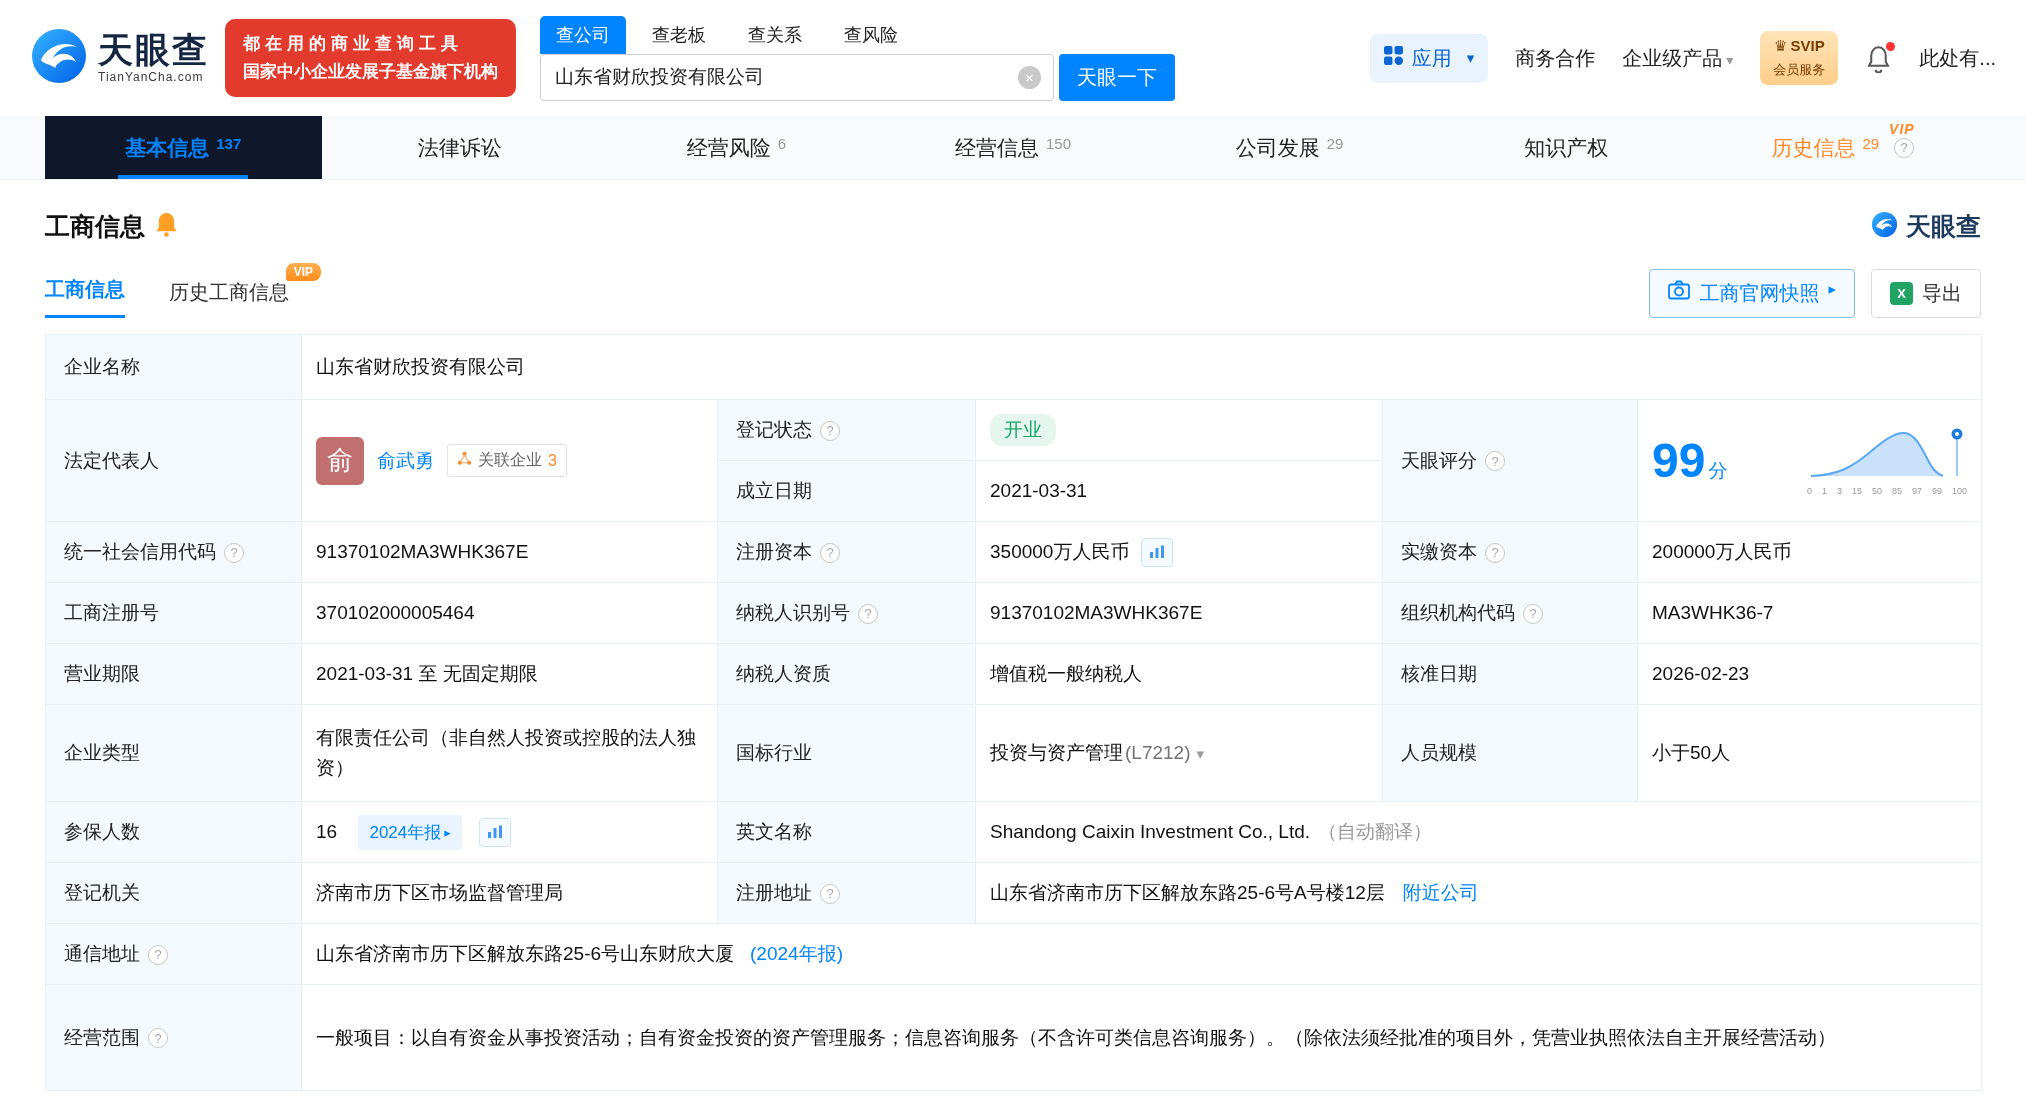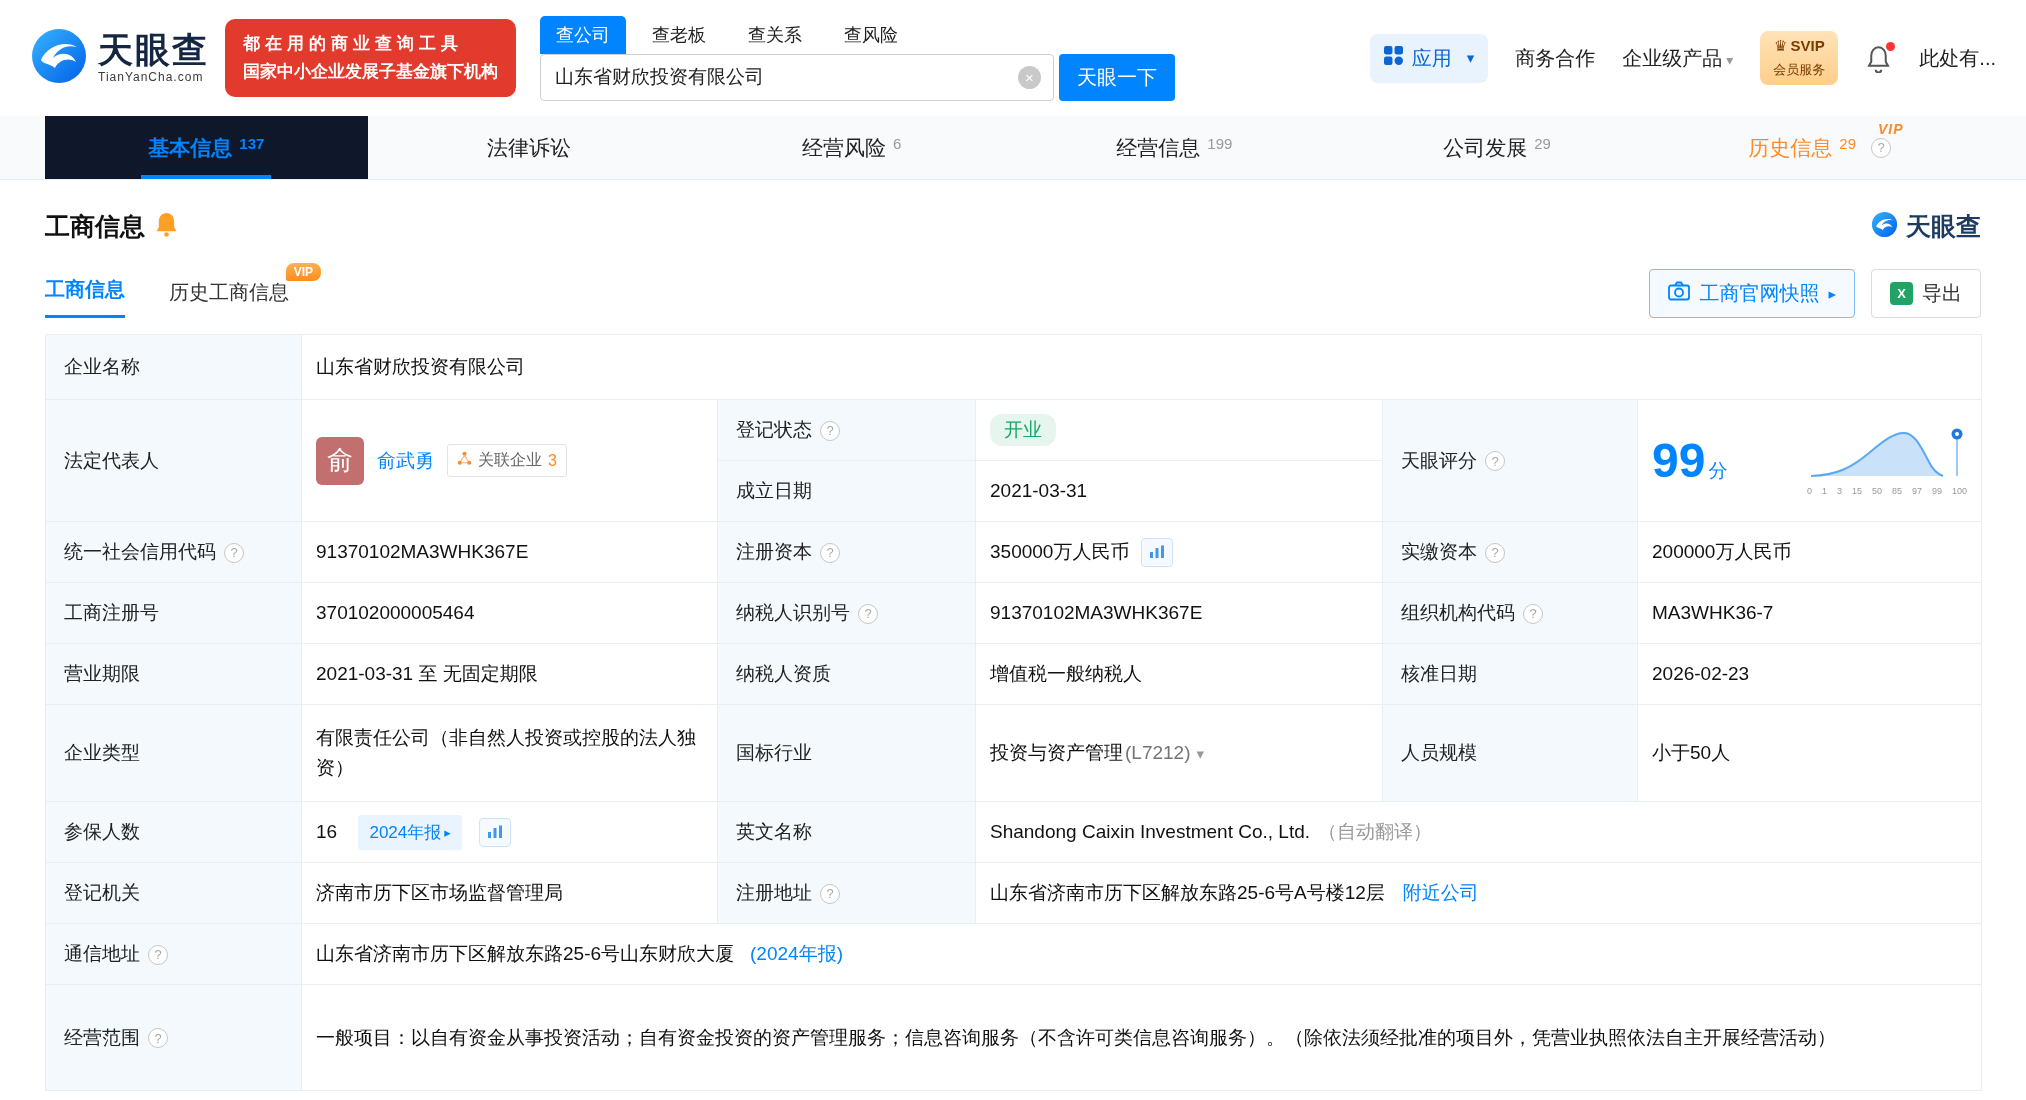--- a/index.html
+++ b/index.html
@@ -53,21 +53,21 @@
   .section-title{font-size:25px;font-weight:700;color:#111;margin-right:10px}
   .watermark{margin-left:auto;display:flex;align-items:center;gap:8px}
   .watermark .wm-text{font-size:25px;font-weight:700;color:#1d3a5f}
 
   
   .subtab-row{display:flex;align-items:flex-end;padding:26px 45px 0;margin-bottom:16px}
   .subtab{font-size:20px;color:#333;margin-right:44px;position:relative;padding-bottom:12px;cursor:pointer}
   .subtab.active{color:#0084ff;font-weight:700;border-bottom:3px solid #0084ff}
   .vip-tag{position:absolute;top:-16px;right:-32px;background:linear-gradient(180deg,#ffb054,#ff8c1a);color:#fff;font-size:12px;font-weight:700;padding:2px 8px;border-radius:8px 8px 8px 2px}
   .actions{margin-left:auto;display:flex;gap:16px;align-items:center}
-  .btn-snapshot{display:flex;align-items:center;gap:9px;border:1px solid #7fbdfb;background:#f4faff;color:#0084ff;border-radius:4px;padding:10px 18px;font-size:20px;cursor:pointer}
+  .btn-snapshot{display:flex;align-items:flex-start;gap:9px;border:1px solid #7fbdfb;background:#f4faff;color:#0084ff;border-radius:4px;padding:10px 18px;font-size:20px;cursor:pointer}
   .btn-snapshot .arrow{font-size:15px}
   .btn-export{display:flex;align-items:center;gap:9px;border:1px solid #dcdcdc;background:#fff;color:#333;border-radius:4px;padding:10px 18px;font-size:20px;cursor:pointer}
   .excel-ic{width:23px;height:23px;background:#21a366;border-radius:4px;color:#fff;font-size:13px;font-weight:700;display:flex;align-items:center;justify-content:center}
 
   
   .info-table{width:1936px;margin:0 45px;border-collapse:collapse;table-layout:fixed;font-size:19px}
   .info-table td{border:1px solid #e9eef2;padding:0 14px;vertical-align:middle;color:#111}
   .info-table td.lbl{background:#f3f9fd;padding:0 18px;color:#222}
   tr.h65{height:65px} tr.h61{height:61px} tr.h97{height:97px} tr.h106{height:106px}
   .link{color:#0084ff;cursor:pointer}
@@ -176,25 +176,28 @@
   </div>
   <div class="mtab">
     <span>法律诉讼</span>
   </div>
   <div class="mtab">
     <span>经营风险</span>
     <span class="cnt">6</span>
   </div>
   <div class="mtab">
     <span>经营信息</span>
-    <span class="cnt">199</span>
+    <span class="cnt">150</span>
   </div>
   <div class="mtab">
     <span>公司发展</span>
     <span class="cnt">29</span>
+  </div>
+  <div class="mtab">
+    <span>知识产权</span>
   </div>
   <div class="mtab history">
     <span class="vip-float">VIP</span>
     <span>历史信息</span>
     <span class="cnt">29</span>
     <span class="help">?</span>
   </div>
 </nav>
 
 <div class="section-head">

